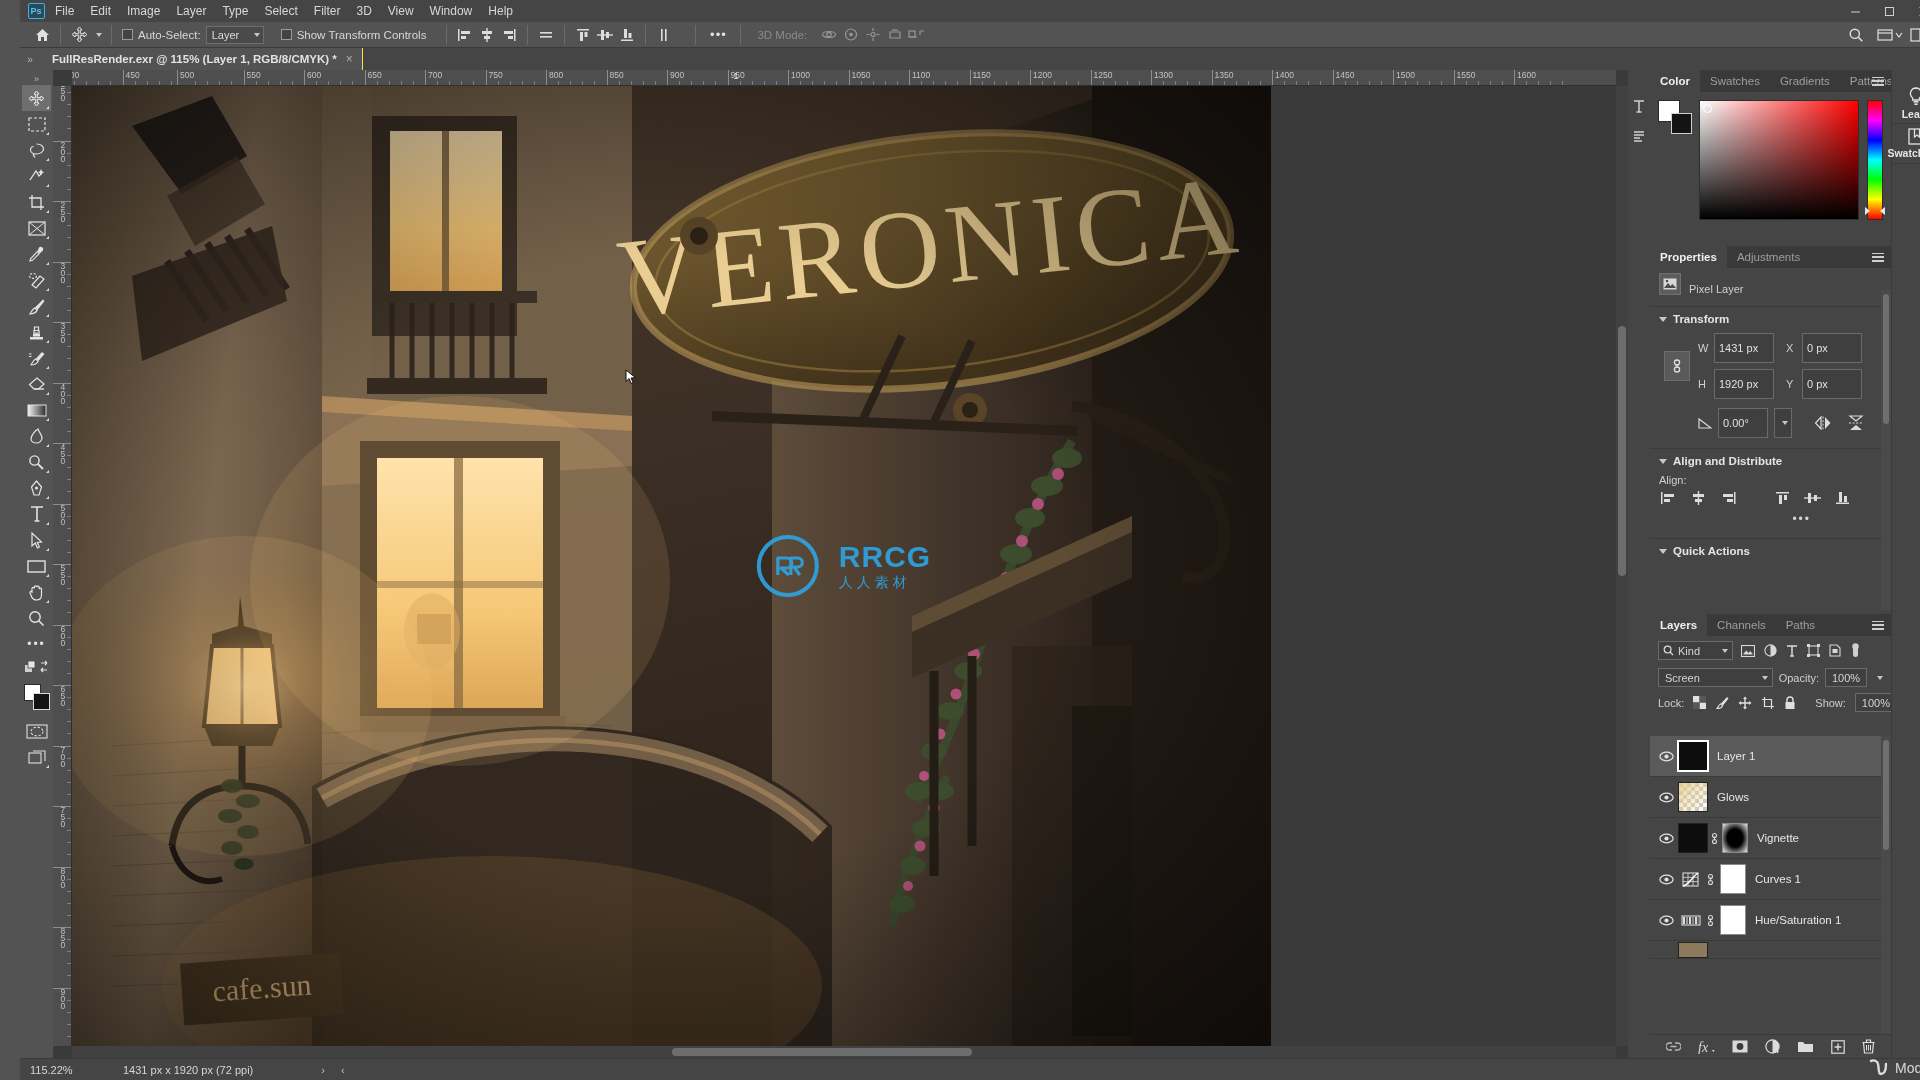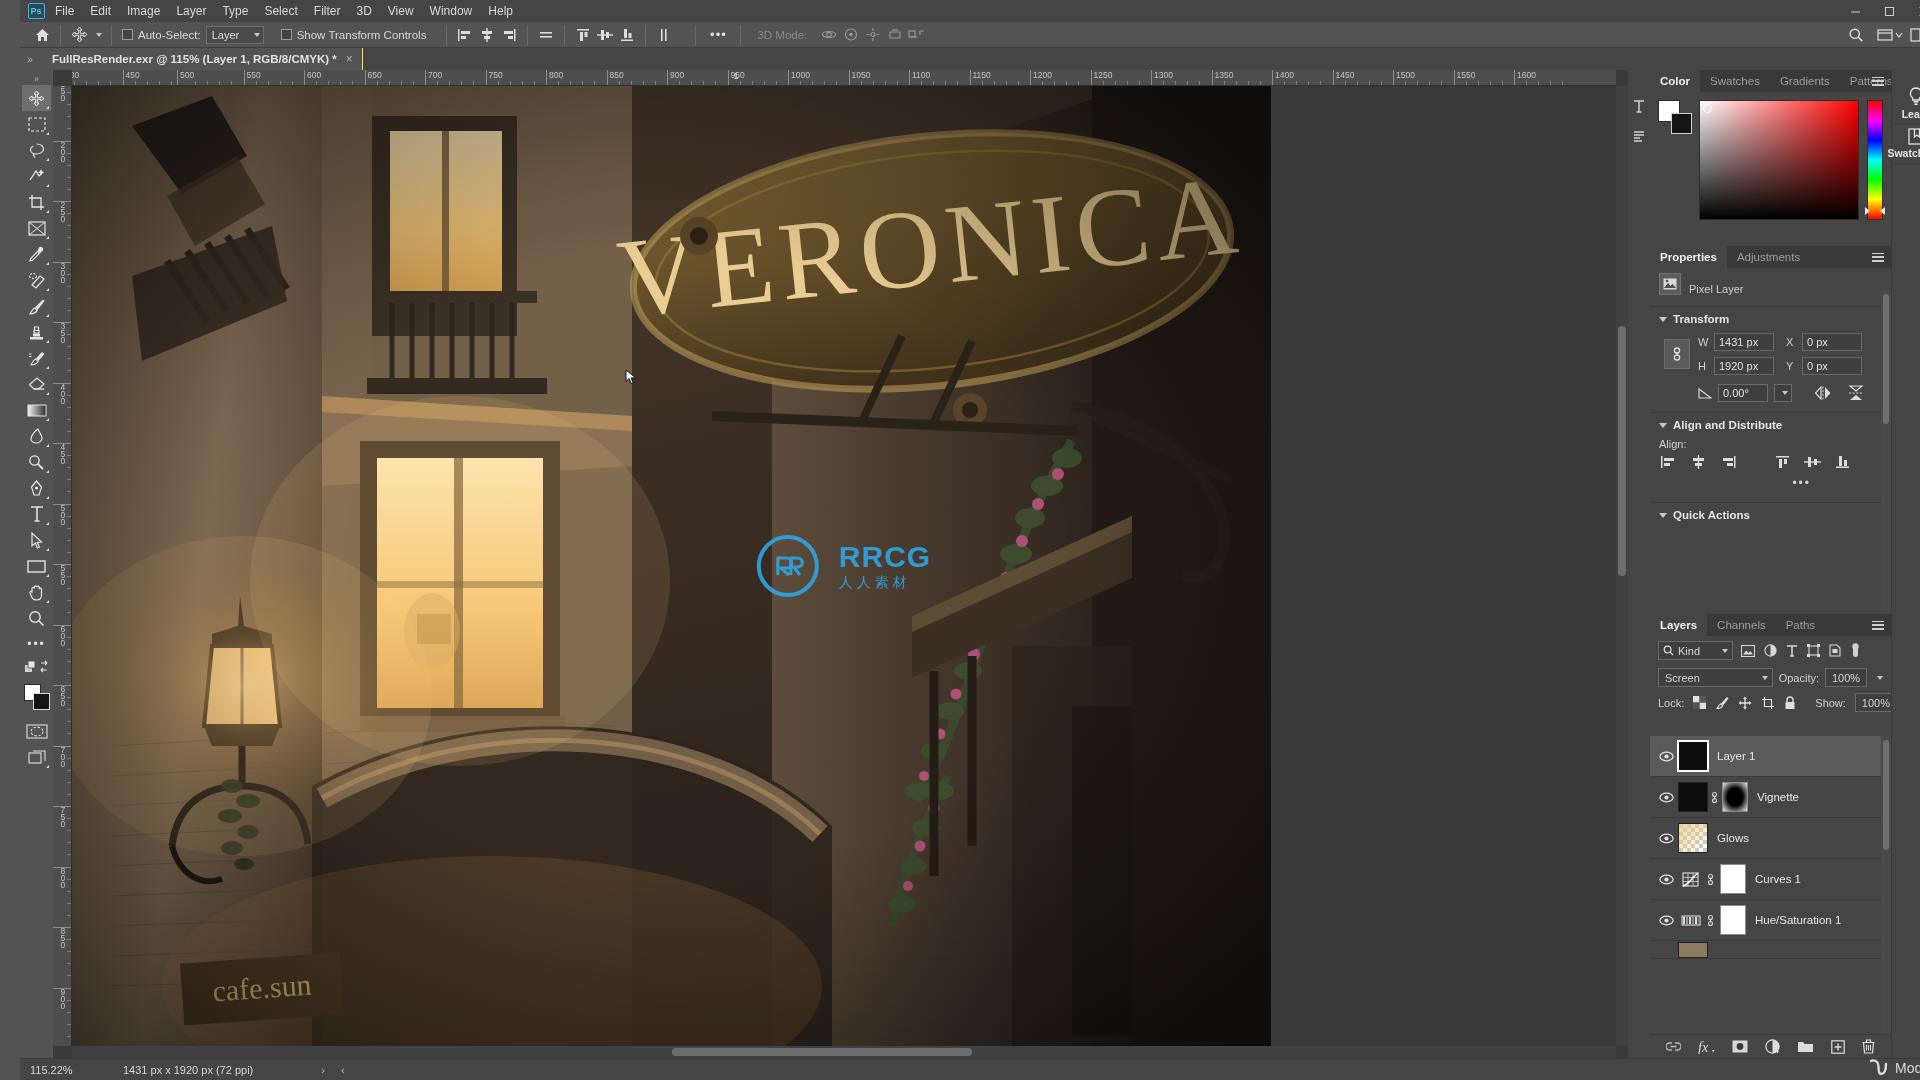--- a/index.html
+++ b/index.html
@@ -84,21 +84,21 @@
   .sv .pick{position:absolute;left:3px;top:3px;width:9px;height:9px;border:1.5px solid #fff;border-radius:50%;}
   .huebar{position:relative;width:16px;height:120px;border:1px solid #2e2e2e;background:linear-gradient(to bottom,#ff0000,#ff00ff,#0000ff,#00ffff,#00ff00,#ffff00,#ff0000);}
   .huebar .marker{position:absolute;right:-3px;bottom:4px;width:0;height:0;border-top:4px solid transparent;border-bottom:4px solid transparent;border-right:5px solid #e8e8e8;}
   .huebar .marker.l{left:-3px;border-right:none;border-left:5px solid #e8e8e8;}
 
   
   .prow{display:flex;align-items:flex-end;padding:5px 9px;}
   .layerchip{width:22px;height:22px;background:#5d5d5d;border:1px solid #6f6f6f;display:flex;align-items:center;justify-content:center;margin-right:8px;}
   .sect{padding:6px 9px 2px 9px;display:flex;align-items:center;gap:6px;font-weight:bold;font-size:11.5px;color:#e4e4e4;}
   .chev{width:0;height:0;border-left:4px solid transparent;border-right:4px solid transparent;border-top:5px solid #c9c9c9;}
-  .numfield{height:18px;background:#3f3f3f;border:1px solid #6a6a6a;color:#e0e0e0;font-size:11px;display:flex;align-items:center;padding:0 4px;}
+  .numfield{height:30px;background:#3f3f3f;border:1px solid #6a6a6a;color:#e0e0e0;font-size:11px;display:flex;align-items:center;padding:0 4px;}
   .lbl{font-size:11px;color:#cfcfcf;}
   .linkbtn{width:26px;height:30px;background:#5a5a5a;border:1px solid #6d6d6d;display:flex;align-items:center;justify-content:center;}
   .divider{height:1px;background:#3a3a3a;margin:6px 0 0 0;}
   .alignicons{display:flex;align-items:center;padding:4px 9px;gap:12px;}
   .aic{width:18px;height:16px;display:flex;align-items:center;justify-content:center;}
 
   
   .filterrow{display:flex;align-items:center;padding:5px 8px;gap:6px;}
   .kindsel{height:19px;background:#3f3f3f;border:1px solid #6a6a6a;display:flex;align-items:center;padding:0 4px;gap:4px;min-width:75px;justify-content:space-between;font-size:11px;}
   .blendrow{display:flex;align-items:center;padding:3px 8px;gap:6px;}
@@ -1331,41 +1331,41 @@
             <div class="lname">Layer 1</div>
           </div>
 
           <div class="lrow">
             <div class="eye">
               <svg width="15" height="11" viewBox="0 0 15 11">
                   <ellipse cx="7.5" cy="5.5" rx="6.6" ry="4.3" fill="none" stroke="#e2e2e2" stroke-width="1.2"></ellipse>
                   <circle cx="7.5" cy="5.5" r="2.1" fill="#e2e2e2"></circle>
                 </svg>
             </div>
-            <div class="thumbbox" style="background:#0d0d0d"></div>
-            <div class="chain">
-              <svg width="9" height="13" viewBox="0 0 9 13">
-                  <path d="M4.5 1.5 a2 2 0 0 1 0 4 M4.5 7.5 a2 2 0 0 1 0 4 M4.5 1.5 a2 2 0 0 0 0 4 M4.5 7.5 a2 2 0 0 0 0 4 M4.5 4.6 L4.5 8.4" fill="none" stroke="#d6d6d6" stroke-width="1.1"></path>
-                </svg>
-            </div>
-            <div class="maskthumb" style="background:radial-gradient(ellipse at 50% 50%, #000 0%, #000 45%, #d8d8d8 95%);"></div>
-            <div class="lname">Vignette</div>
+            <div class="thumbbox" style="background:
+                    linear-gradient(135deg, rgba(232,206,140,0.85), rgba(255,255,255,0)),
+                    repeating-conic-gradient(#ffffff 0% 25%, #c9c9c9 0% 50%) 0 0/8px 8px;"></div>
+            <div class="lname">Glows</div>
           </div>
 
           <div class="lrow">
             <div class="eye">
               <svg width="15" height="11" viewBox="0 0 15 11">
                   <ellipse cx="7.5" cy="5.5" rx="6.6" ry="4.3" fill="none" stroke="#e2e2e2" stroke-width="1.2"></ellipse>
                   <circle cx="7.5" cy="5.5" r="2.1" fill="#e2e2e2"></circle>
                 </svg>
             </div>
-            <div class="thumbbox" style="background:
-                    linear-gradient(135deg, rgba(232,206,140,0.85), rgba(255,255,255,0)),
-                    repeating-conic-gradient(#ffffff 0% 25%, #c9c9c9 0% 50%) 0 0/8px 8px;"></div>
-            <div class="lname">Glows</div>
+            <div class="thumbbox" style="background:#0d0d0d"></div>
+            <div class="chain">
+              <svg width="9" height="13" viewBox="0 0 9 13">
+                  <path d="M4.5 1.5 a2 2 0 0 1 0 4 M4.5 7.5 a2 2 0 0 1 0 4 M4.5 1.5 a2 2 0 0 0 0 4 M4.5 7.5 a2 2 0 0 0 0 4 M4.5 4.6 L4.5 8.4" fill="none" stroke="#d6d6d6" stroke-width="1.1"></path>
+                </svg>
+            </div>
+            <div class="maskthumb" style="background:radial-gradient(ellipse at 50% 50%, #000 0%, #000 45%, #d8d8d8 95%);"></div>
+            <div class="lname">Vignette</div>
           </div>
 
 
           <div class="lrow">
             <div class="eye">
               <svg width="15" height="11" viewBox="0 0 15 11">
                   <ellipse cx="7.5" cy="5.5" rx="6.6" ry="4.3" fill="none" stroke="#e2e2e2" stroke-width="1.2"></ellipse>
                   <circle cx="7.5" cy="5.5" r="2.1" fill="#e2e2e2"></circle>
                 </svg>
             </div>

